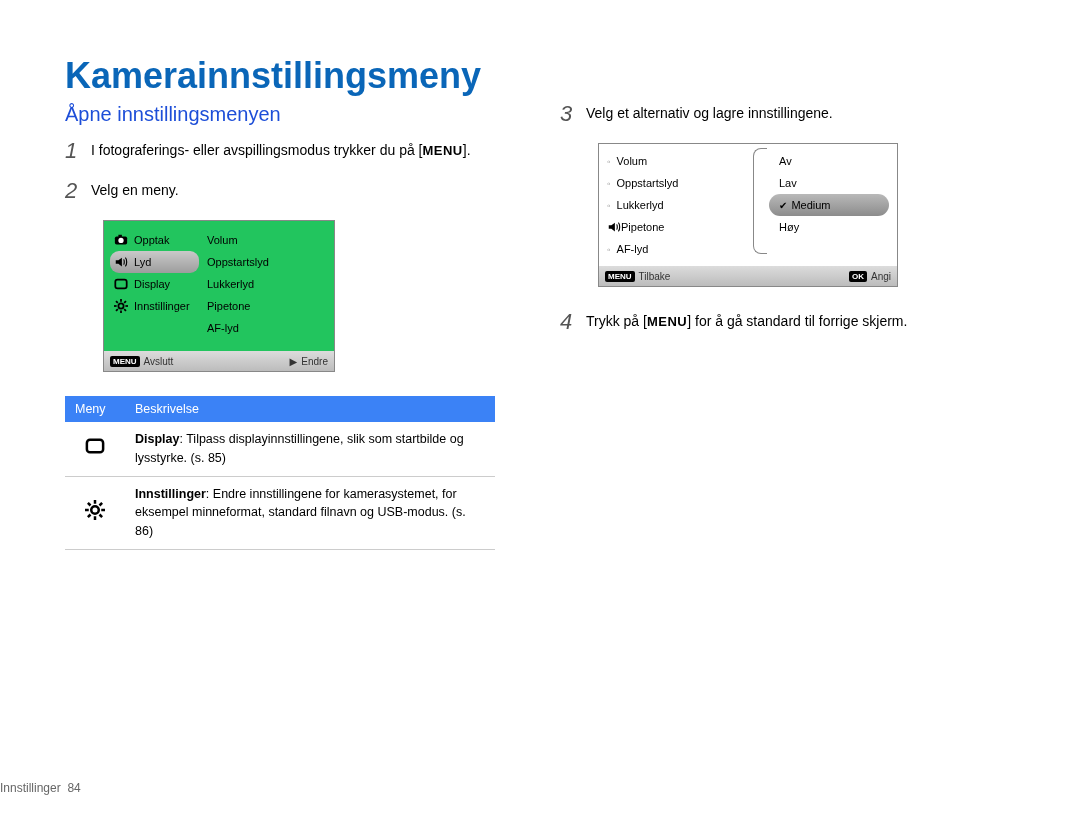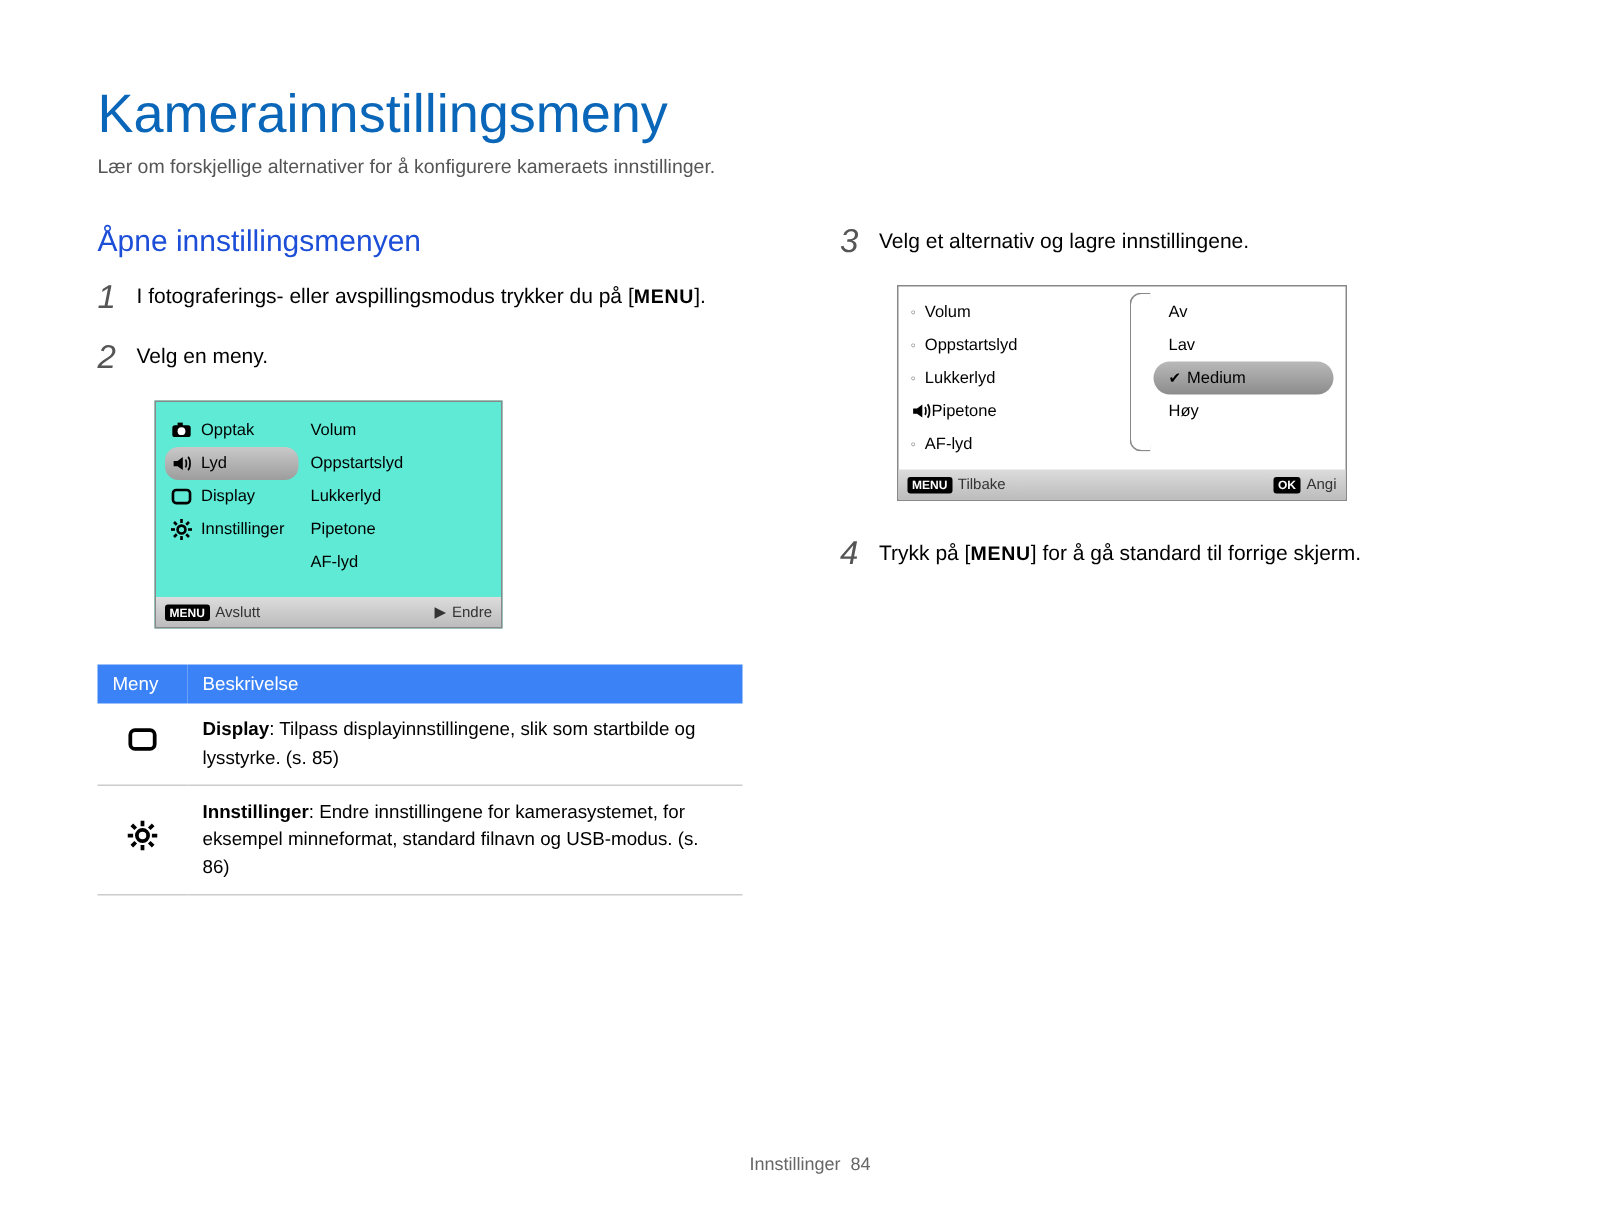--- a/index.html
+++ b/index.html
@@ -1,30 +1,30 @@
 <!DOCTYPE html>
 <html><head>
 <meta charset="utf-8">
 <style>
   * { box-sizing: border-box; margin: 0; padding: 0; }
   body { font-family: Arial, Helvetica, sans-serif; width: 1080px; height: 815px; background: #fff; color: #000; position: relative; }
   .page { padding: 55px 65px 40px 65px; }
-  h1 { font-size: 36px; color: #0a66b8; font-weight: 400; margin-bottom: 6px; }
+  h1 { font-size: 36px; color: #0a66b8; font-weight: 700; margin-bottom: 6px; }
   .intro { font-size: 13px; color: #555; margin-bottom: 32px; }
   .cols { display: flex; gap: 40px; }
   .col { flex: 1; }
   h2 { font-size: 20px; color: #1d4ed8; font-weight: 400; margin-bottom: 14px; }
   .step { display: flex; gap: 10px; margin-bottom: 18px; }
   .step-num { font-style: italic; font-size: 22px; color: #555; line-height: 1; min-width: 16px; }
   .step-body { font-size: 14px; line-height: 1.5; }
   .menu-label { font-size: 13px; font-weight: bold; letter-spacing: 0.5px; }
   .brackets { font-weight: normal; }
 
   
-  .lcd { width: 232px; border: 1px solid #888; margin: 8px 0 24px 38px; background: #5eead4; }
+  .lcd { width: 232px; border: 1px solid #888; margin: 8px 0 24px 38px; background: #22c55e; }
   .lcd-main { display: flex; min-height: 130px; padding: 6px 0; }
   .lcd-left { width: 95px; padding: 2px 0 2px 6px; }
   .lcd-right { flex: 1; padding: 2px 8px; }
   .lcd-item { display: flex; align-items: center; font-size: 11px; height: 22px; gap: 6px; padding-left: 4px; border-radius: 9px; }
   .lcd-item.selected { background: linear-gradient(#c9c9c9,#9d9d9d); color:#000; }
   .lcd-opt { font-size: 11px; height: 22px; line-height: 22px; }
   .lcd-footer { background: linear-gradient(#dcdcdc,#bcbcbc); height: 20px; display: flex; align-items: center; font-size: 10px; color:#333; padding: 0 6px; justify-content: space-between; }
   .foot-seg { display:flex; align-items:center; gap:4px; }
   .badge { font-size: 8px; font-weight: bold; background:#000; color:#fff; border-radius:2px; padding:1px 3px; }
 
@@ -39,21 +39,21 @@
   .bracket { position:absolute; left:-16px; top:-2px; bottom:6px; width:14px; border:1px solid #888; border-right:none; border-radius: 8px 0 0 8px; }
 
   
   table.desc { width: 430px; border-collapse: collapse; font-size: 12.5px; }
   table.desc th { background:#3b82f6; color:#fff; font-weight: normal; text-align:left; padding:6px 10px; }
   table.desc th:first-child { width:60px; }
   table.desc td { padding:8px 10px; border-bottom:1px solid #ccc; vertical-align: top; line-height:1.5; }
   table.desc td.iconcell { text-align:center; vertical-align: middle; }
 
   
-  .page-footer { position:absolute; bottom:32px; left:0; right:0; text-align:center; font-size:12px; color:#666; }
+  .page-footer { position:absolute; bottom:20px; left:0; right:0; text-align:left; font-size:12px; color:#666; }
 
   
   .ico { display:inline-flex; width:14px; height:14px; align-items:center; justify-content:center; }
   .ico.big { width:20px; height:20px; }
   svg { display:block; }
   .bullet::before { content:"◦"; color:#888; margin-right:6px; font-size:10px; }
   .li-row { display:flex; align-items:center; font-size:11px; height:22px; }
 </style>
 </head>
 <body>
@@ -83,21 +83,20 @@
           <line x1="11.6" y1="11.6" x2="13.7" y2="13.7"></line>
           <line x1="13.7" y1="2.3" x2="11.6" y2="4.4"></line>
           <line x1="4.4" y1="11.6" x2="2.3" y2="13.7"></line>
         </g>
       </g>
   </defs>
 </svg>
 
 <div class="page">
   <h1>Kamerainnstillingsmeny</h1>
-  <p class="intro">Lær om forskjellige alternativer for å konfigurere kameraets innstillinger.</p>
 
   <div class="cols">
 
     <div class="col">
       <h2>Åpne innstillingsmenyen</h2>
 
       <div class="step">
         <div class="step-num">1</div>
         <div class="step-body">
           <span>I fotograferings- eller avspillingsmodus trykker du på </span>

